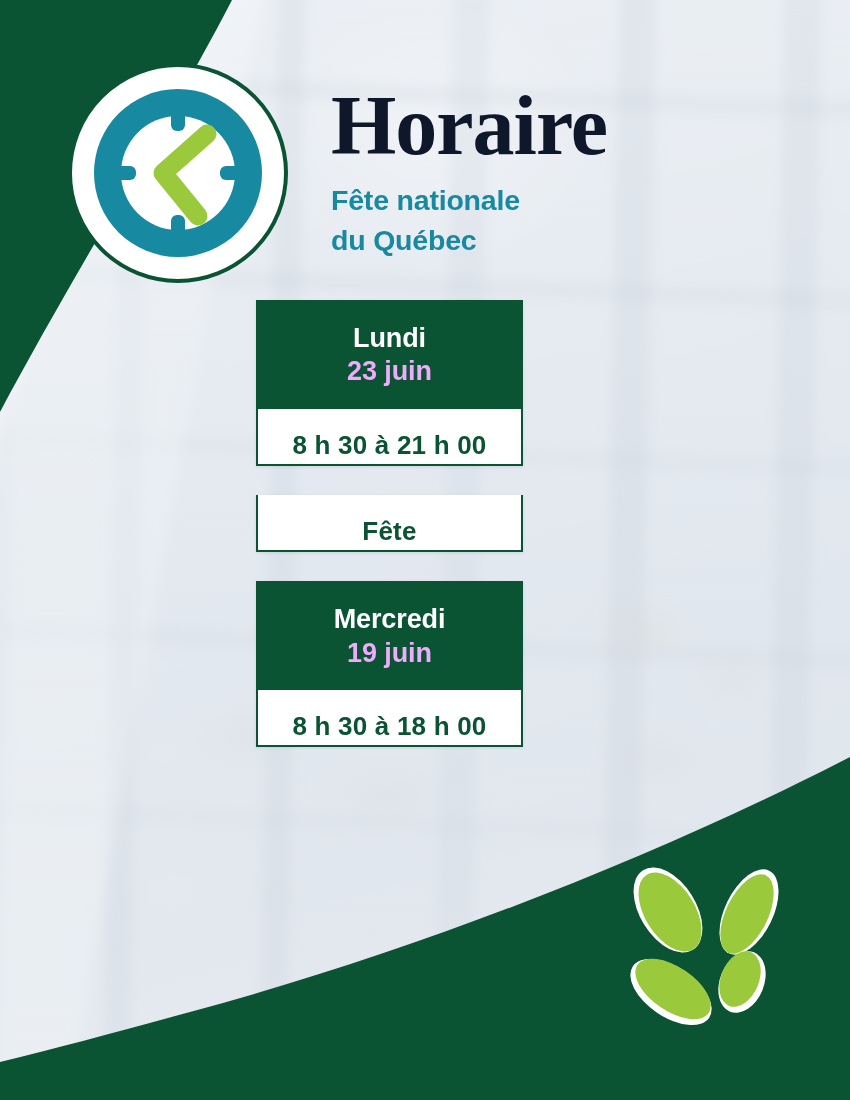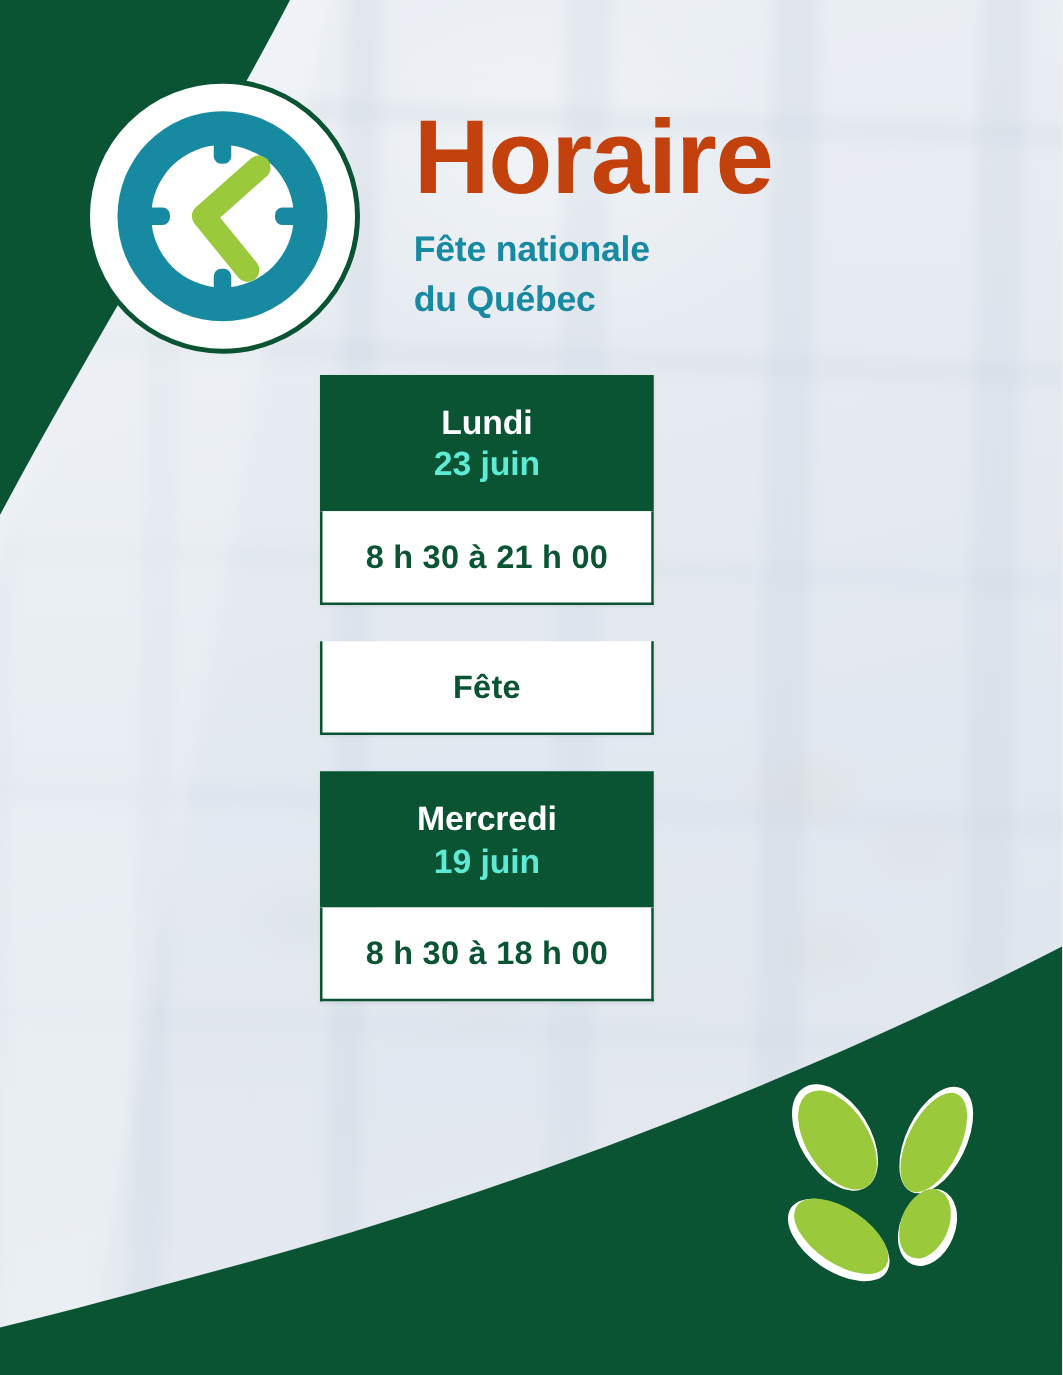--- a/index.html
+++ b/index.html
@@ -93,26 +93,26 @@
   }
 
   
   .title-block {
     position: absolute;
     left: 331px;
     top: 86px;
     width: 420px;
   }
   .poster-title {
-    font-family: Liberation Sans, sans-serif;
+    font-family: Liberation Serif, serif;
     font-weight: 700;
     font-size: 84px;
     line-height: 0.95;
     letter-spacing: -1px;
-    color: #c2410c;
+    color: #0f172a;
     margin: 0;
   }
   .poster-subtitle {
     font-family: "Liberation Sans", sans-serif;
     font-weight: 700;
     font-size: 28.5px;
     line-height: 1.42;
     letter-spacing: -0.2px;
     color: #1789A0;
     margin: 14px 0 0 0;
@@ -144,28 +144,28 @@
     font-size: 27px;
     line-height: 1.24;
     color: #ffffff;
     letter-spacing: -0.1px;
   }
   .card-date {
     font-family: "Liberation Sans", sans-serif;
     font-weight: 700;
     font-size: 27px;
     line-height: 1.24;
-    color: #5eead4;
+    color: #f0abfc;
     letter-spacing: -0.1px;
   }
   .card-body {
     background: #ffffff;
     border: 2px solid #0A5434;
     border-top: none;
-    padding: 21px 8px 21px 8px;
+    padding: 21px 8px 3px 8px;
     text-align: center;
   }
   .card-hours {
     font-family: "Liberation Sans", sans-serif;
     font-weight: 700;
     font-size: 26px;
     line-height: 1.2;
     color: #0A5434;
     letter-spacing: 0.2px;
   }

